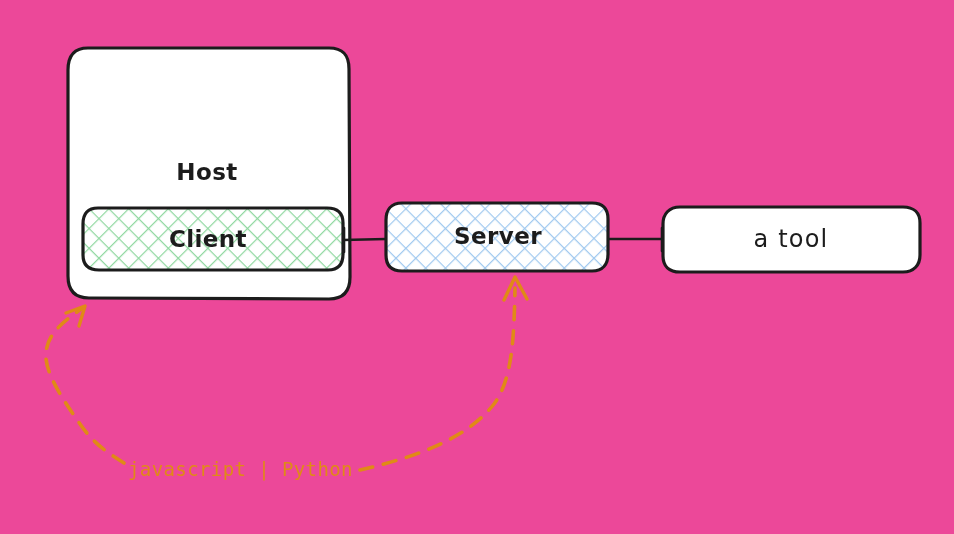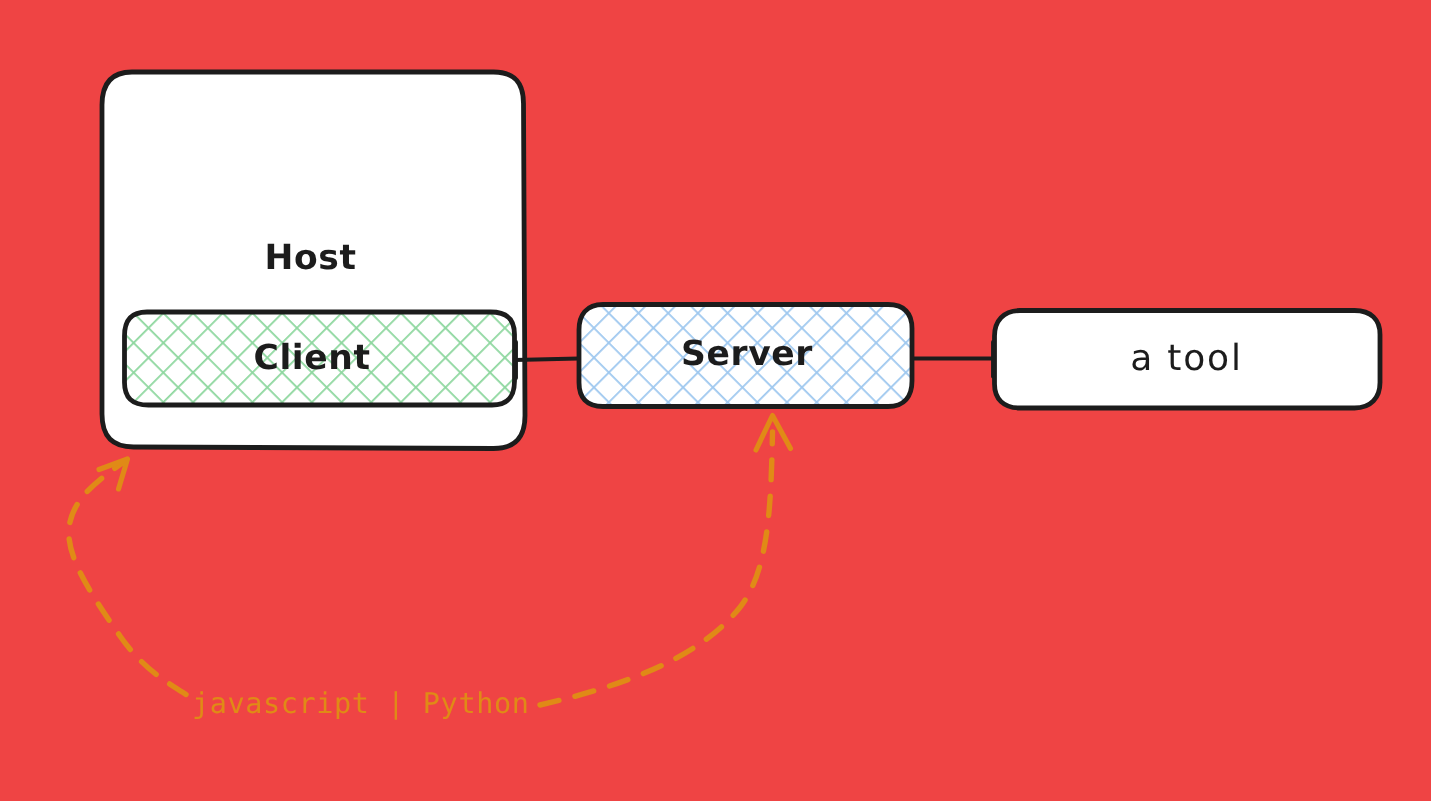--- a/index.html
+++ b/index.html
@@ -8,21 +8,21 @@
     padding: 0;
     background: #ffffff;
   }
   body {
     font-family: "DejaVu Sans", sans-serif;
   }
   #canvas {
     position: relative;
     width: 954px;
     height: 534px;
-    background: #ef4444;
+    background: #ec4899;
     overflow: hidden;
   }
   #diagram-svg {
     position: absolute;
     top: 0;
     left: 0;
     width: 954px;
     height: 534px;
   }
   .node-label {

